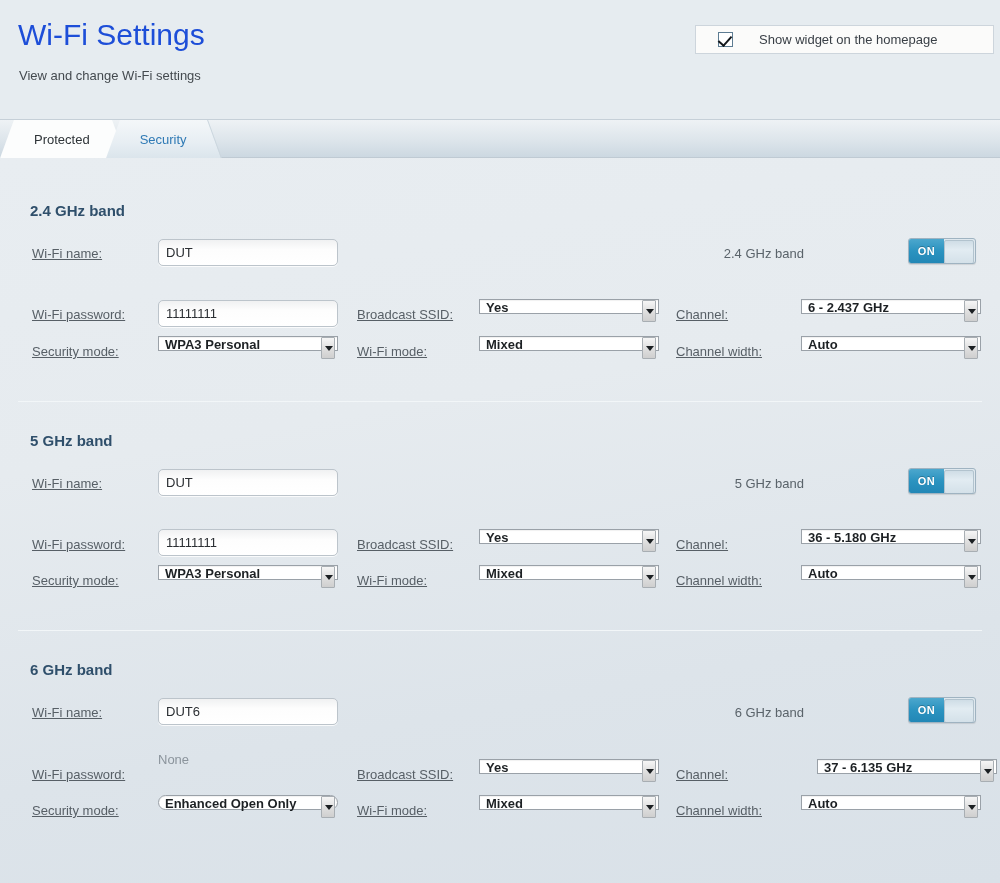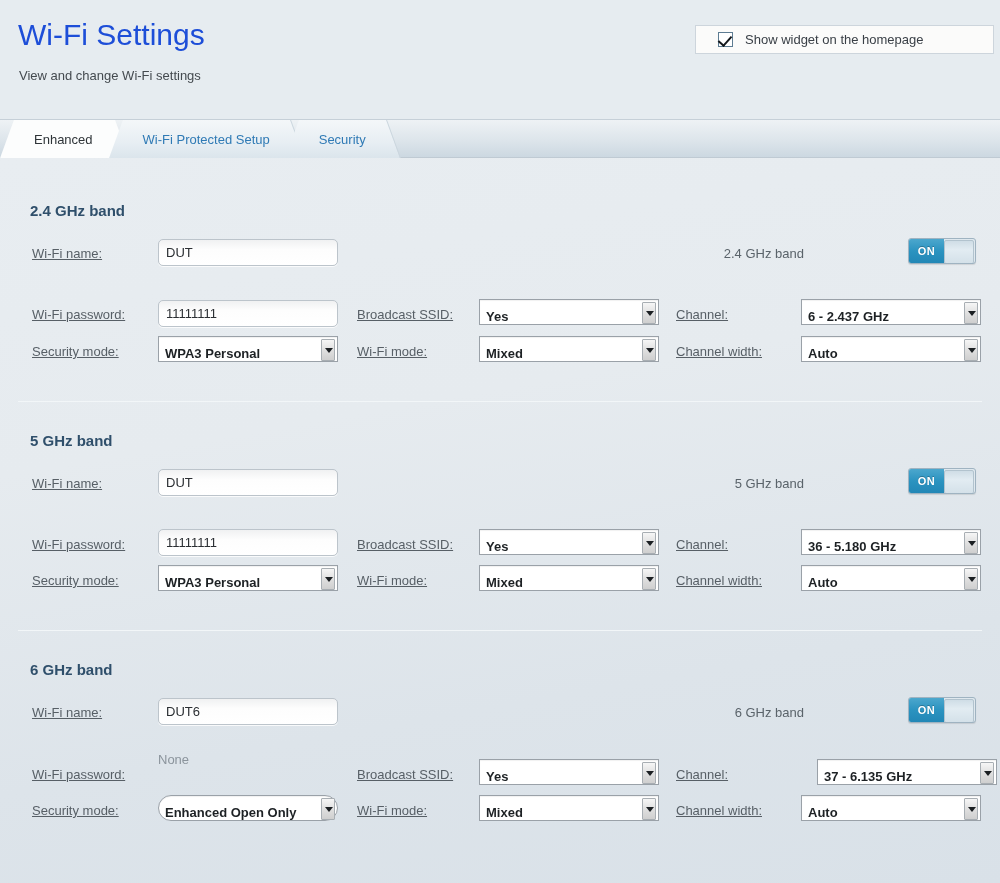--- a/index.html
+++ b/index.html
@@ -27,21 +27,21 @@
                    font-size:13px; color:#444a4f; }
 
   #widget-box { position:absolute; right:6px; top:25px; width:299px; height:29px;
                 background:#fbfbfa; border:1px solid #cdd5dc;
                 display:flex; align-items:center; padding-left:22px; }
   .cbx { width:15px; height:15px; border:1px solid #5d7c92; background:#fff;
          position:relative; flex:none; }
   .cbx::after { content:""; position:absolute; left:2px; top:0px;
                 width:6px; height:11px; border:solid #14181c;
                 border-width:0 2.6px 2.6px 0; transform:rotate(42deg); }
-  #widget-label { margin-left:12px; font-size:13px; color:#3a4047; }
+  #widget-label { margin-left:26px; font-size:13px; color:#3a4047; }
 
   
   #tabbar { position:relative; height:38px;
             background:linear-gradient(to bottom,#eef2f5 0%,#dde5eb 55%,#ccd8e1 100%);
             border-bottom:1px solid #bfcad3; }
   #tabs { position:absolute; left:18px; top:0; height:38px; display:flex; }
   .tab { position:relative; height:38px; display:flex; align-items:center;
          padding:0 17px 0 16px; font-size:13px; color:#2f7ab5; cursor:pointer;
          margin-right:16px; }
   .tab .skew-l, .tab .skew-r { position:absolute; top:0; width:22px; height:38px; }
@@ -71,22 +71,22 @@
   .lbl-static { position:absolute; font-size:13px; color:#575f66;text-decoration:underline; }
   .val-static { position:absolute; font-size:13px; color:#8b949c; }
 
   input.txt {
     position:absolute; height:27px; border:1px solid #bcc4cb; border-radius:5px;
     background:linear-gradient(to bottom,#f0f1f2 0%,#fdfdfd 38%,#ffffff 100%);
     font-family:"Liberation Sans", sans-serif; font-size:13px; color:#2b2f33;
     padding:0 7px; outline:none;
     box-shadow:0 1px 0 rgba(255,255,255,.8);
   }
-  .sel-wrap { position:absolute; height:26px; border:1px solid #9aa1a8;
-              background:#fff; display:flex; align-items:flex-end;
+  .sel-wrap { position:absolute; height:15px; border:1px solid #9aa1a8;
+              background:#fff; display:flex; align-items:flex-start;
               box-shadow:inset 0 1px 1px rgba(0,0,0,.06); }
   .sel-wrap .sel-val { flex:1; padding-left:6px; font-size:13px;
                        color:#1d2124; font-weight:bold; white-space:nowrap;
                        overflow:hidden; }
   .sel-wrap .sel-btn { width:14px; height:22px; margin-right:2px; flex:none;
         background:linear-gradient(to bottom,#f6f6f6 0%,#dedede 55%,#cfcfcf 100%);
         border:1px solid #a8aeb3; position:relative; border-radius:1px; }
   .sel-wrap .sel-btn::after { content:""; position:absolute; left:3px; top:8px;
         border-left:4px solid transparent; border-right:4px solid transparent;
         border-top:5px solid #1b1f22; }
@@ -124,29 +124,24 @@
       <span id="widget-label">Show widget on the homepage</span>
     </div>
   </div>
 
   <div id="tabbar">
     <div id="tabs">
 
       <div class="tab active">
         <span class="skew-l"></span>
         <span class="skew-r"></span>
-        <span class="lbl">Enhanced</span>
-      </div>
-
-
-      <div class="tab inactive">
-        <span class="skew-l"></span>
-        <span class="skew-r"></span>
-        <span class="lbl">Wi-Fi Protected Setup</span>
-      </div>
+        <span class="lbl">Protected</span>
+      </div>
+
+
 
       <div class="tab inactive">
         <span class="skew-l"></span>
         <span class="skew-r"></span>
         <span class="lbl">Security</span>
       </div>
 
     </div>
   </div>
 

